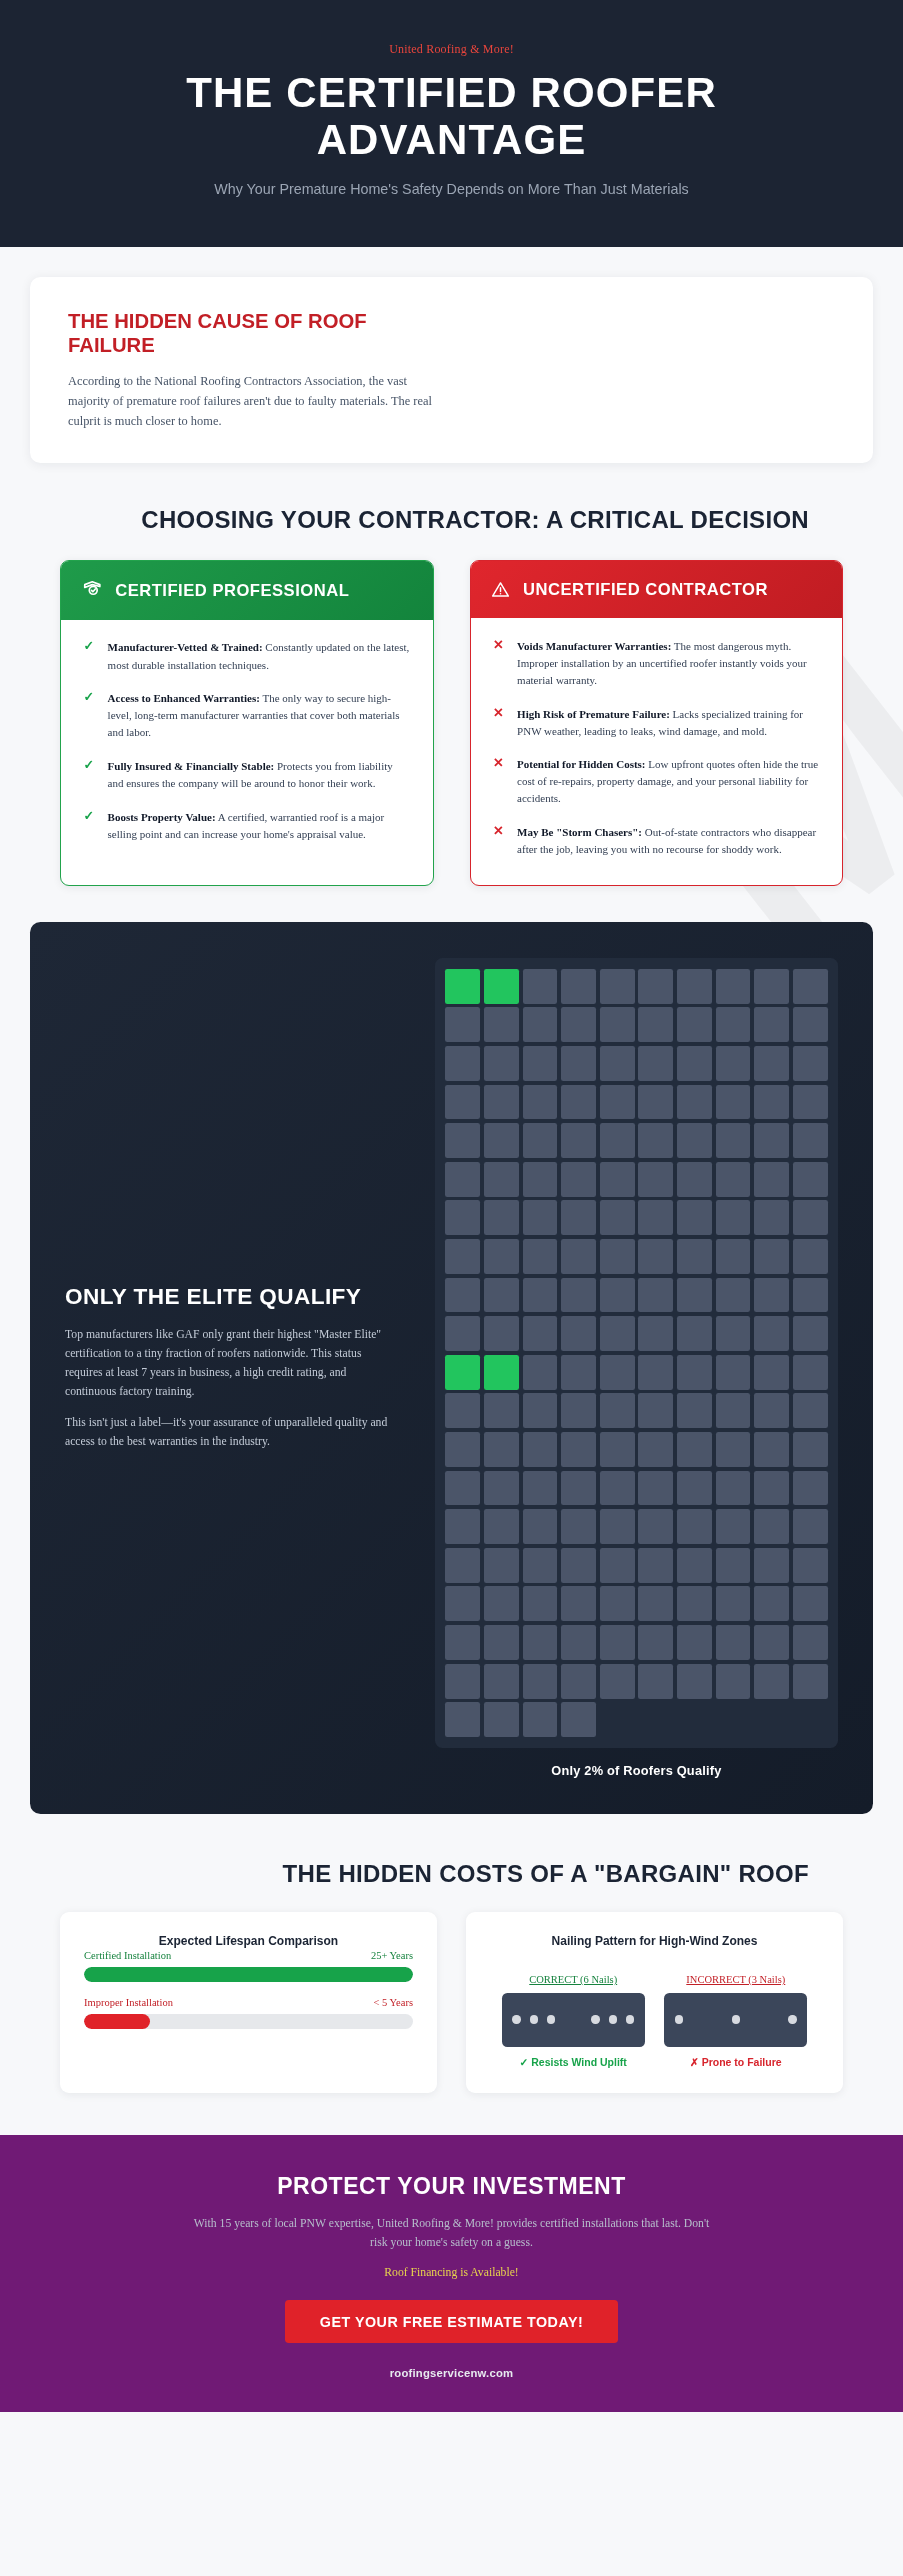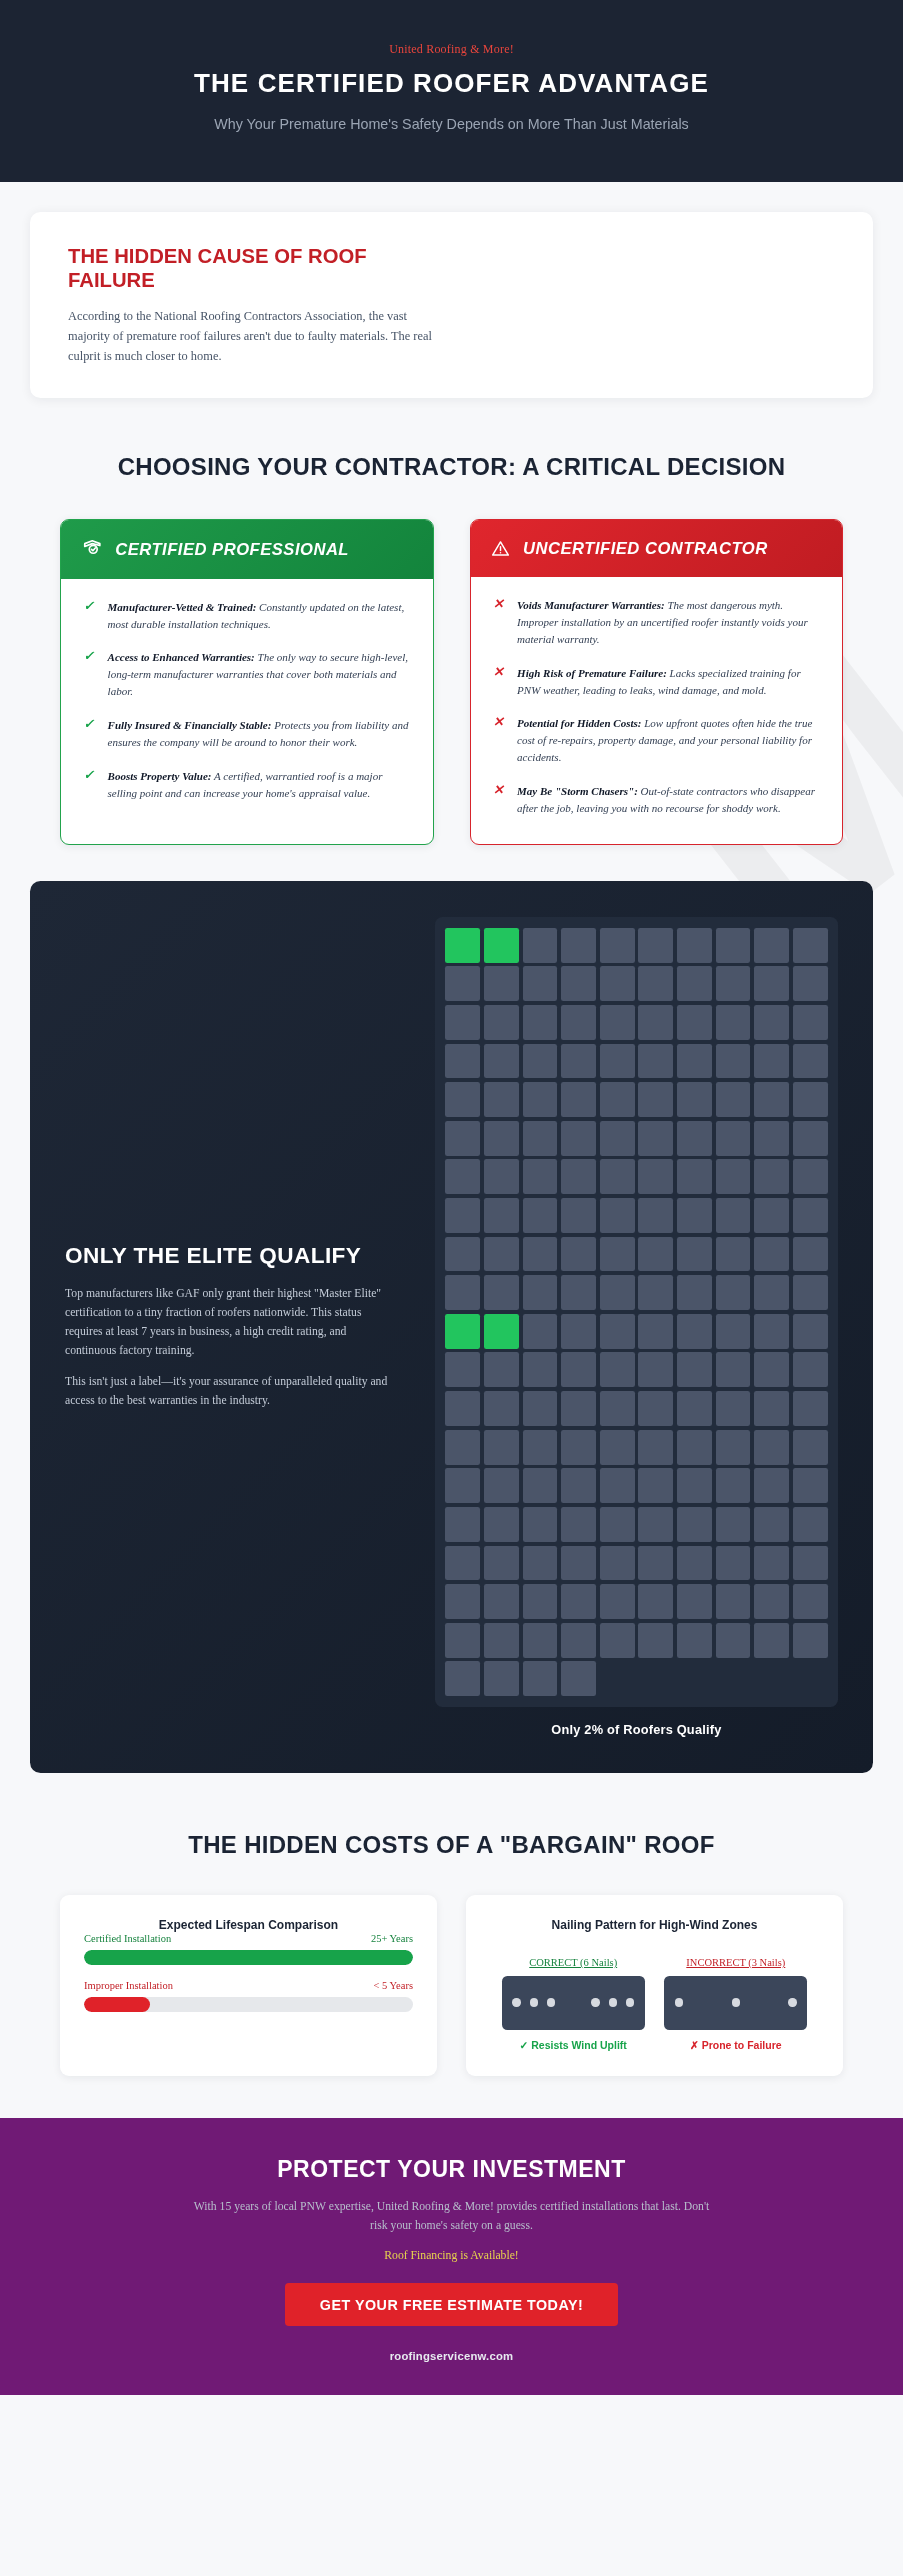--- a/index.html
+++ b/index.html
@@ -36,37 +36,37 @@
     padding:42px 45px 48px;
     text-align:center;
     position:relative; z-index:2;
   }
   .hero-eyebrow {
     color:#e8453c; font-size:12px; font-weight:400;
     font-family:"Liberation Serif", serif;
     margin-bottom:12px; letter-spacing:0.2px;
   }
   .hero-title {
-    color:#ffffff; font-size:26px; font-weight:700;
+    color:#ffffff; font-size:42px; font-weight:700;
     letter-spacing:1.1px; line-height:1.12;
     max-width:677px; margin:0 auto 16.6px;
     text-transform:uppercase;
   }
   .hero-sub {
     color:#9ba5b4; font-size:14.3px; font-weight:400;
     line-height:1.35;
   }
 
   
   .wrap { max-width:843px; margin:0 auto; padding:0 30px; position:relative; z-index:2;}
   .section-title {
-    text-align:center; color:#1b2434;
+    text-align:right; color:#1b2434;
     font-size:24px; font-weight:700; letter-spacing:0.3px;
     line-height:1.22; text-transform:uppercase;
-    max-width:715px; margin:12px auto;
+    max-width:715px; margin:0 auto;
   }
 
   
   .cause-block { padding:30px 0 0; }
   .cause-card {
     background:#fff; border-radius:10.5px;
     box-shadow:0 1.5px 10.5px rgba(16,24,40,.07);
     padding:32px 38px;
     display:flex; align-items:center; gap:30px;
   }
@@ -99,21 +99,21 @@
     color:#c21f26; font-size:29px; font-weight:700; letter-spacing:-0.4px;
   }
   .donut-label {
     color:#374357; font-size:9.8px; font-weight:700;
     letter-spacing:0.2px; line-height:1.35; text-transform:uppercase;
   }
 
   
   .compare-head { padding:42px 0 25.6px; }
   .compare-grid {
-    display:grid; grid-template-columns:1fr 1fr; gap:36px;font-style:italic;
+    display:grid; grid-template-columns:1fr 1fr; gap:36px;
   }
   .cmp-card {
     background:#fff; border-radius:9px; overflow:hidden;
     box-shadow:0 1.5px 9px rgba(16,24,40,.07);
   }
   .cmp-card.good { border:1.1px solid #22a34c; }
   .cmp-card.bad  { border:1.1px solid #d7242c; }
   .cmp-head {
     display:flex; align-items:center; gap:12px;
     padding:18px 19.6px; color:#fff;

